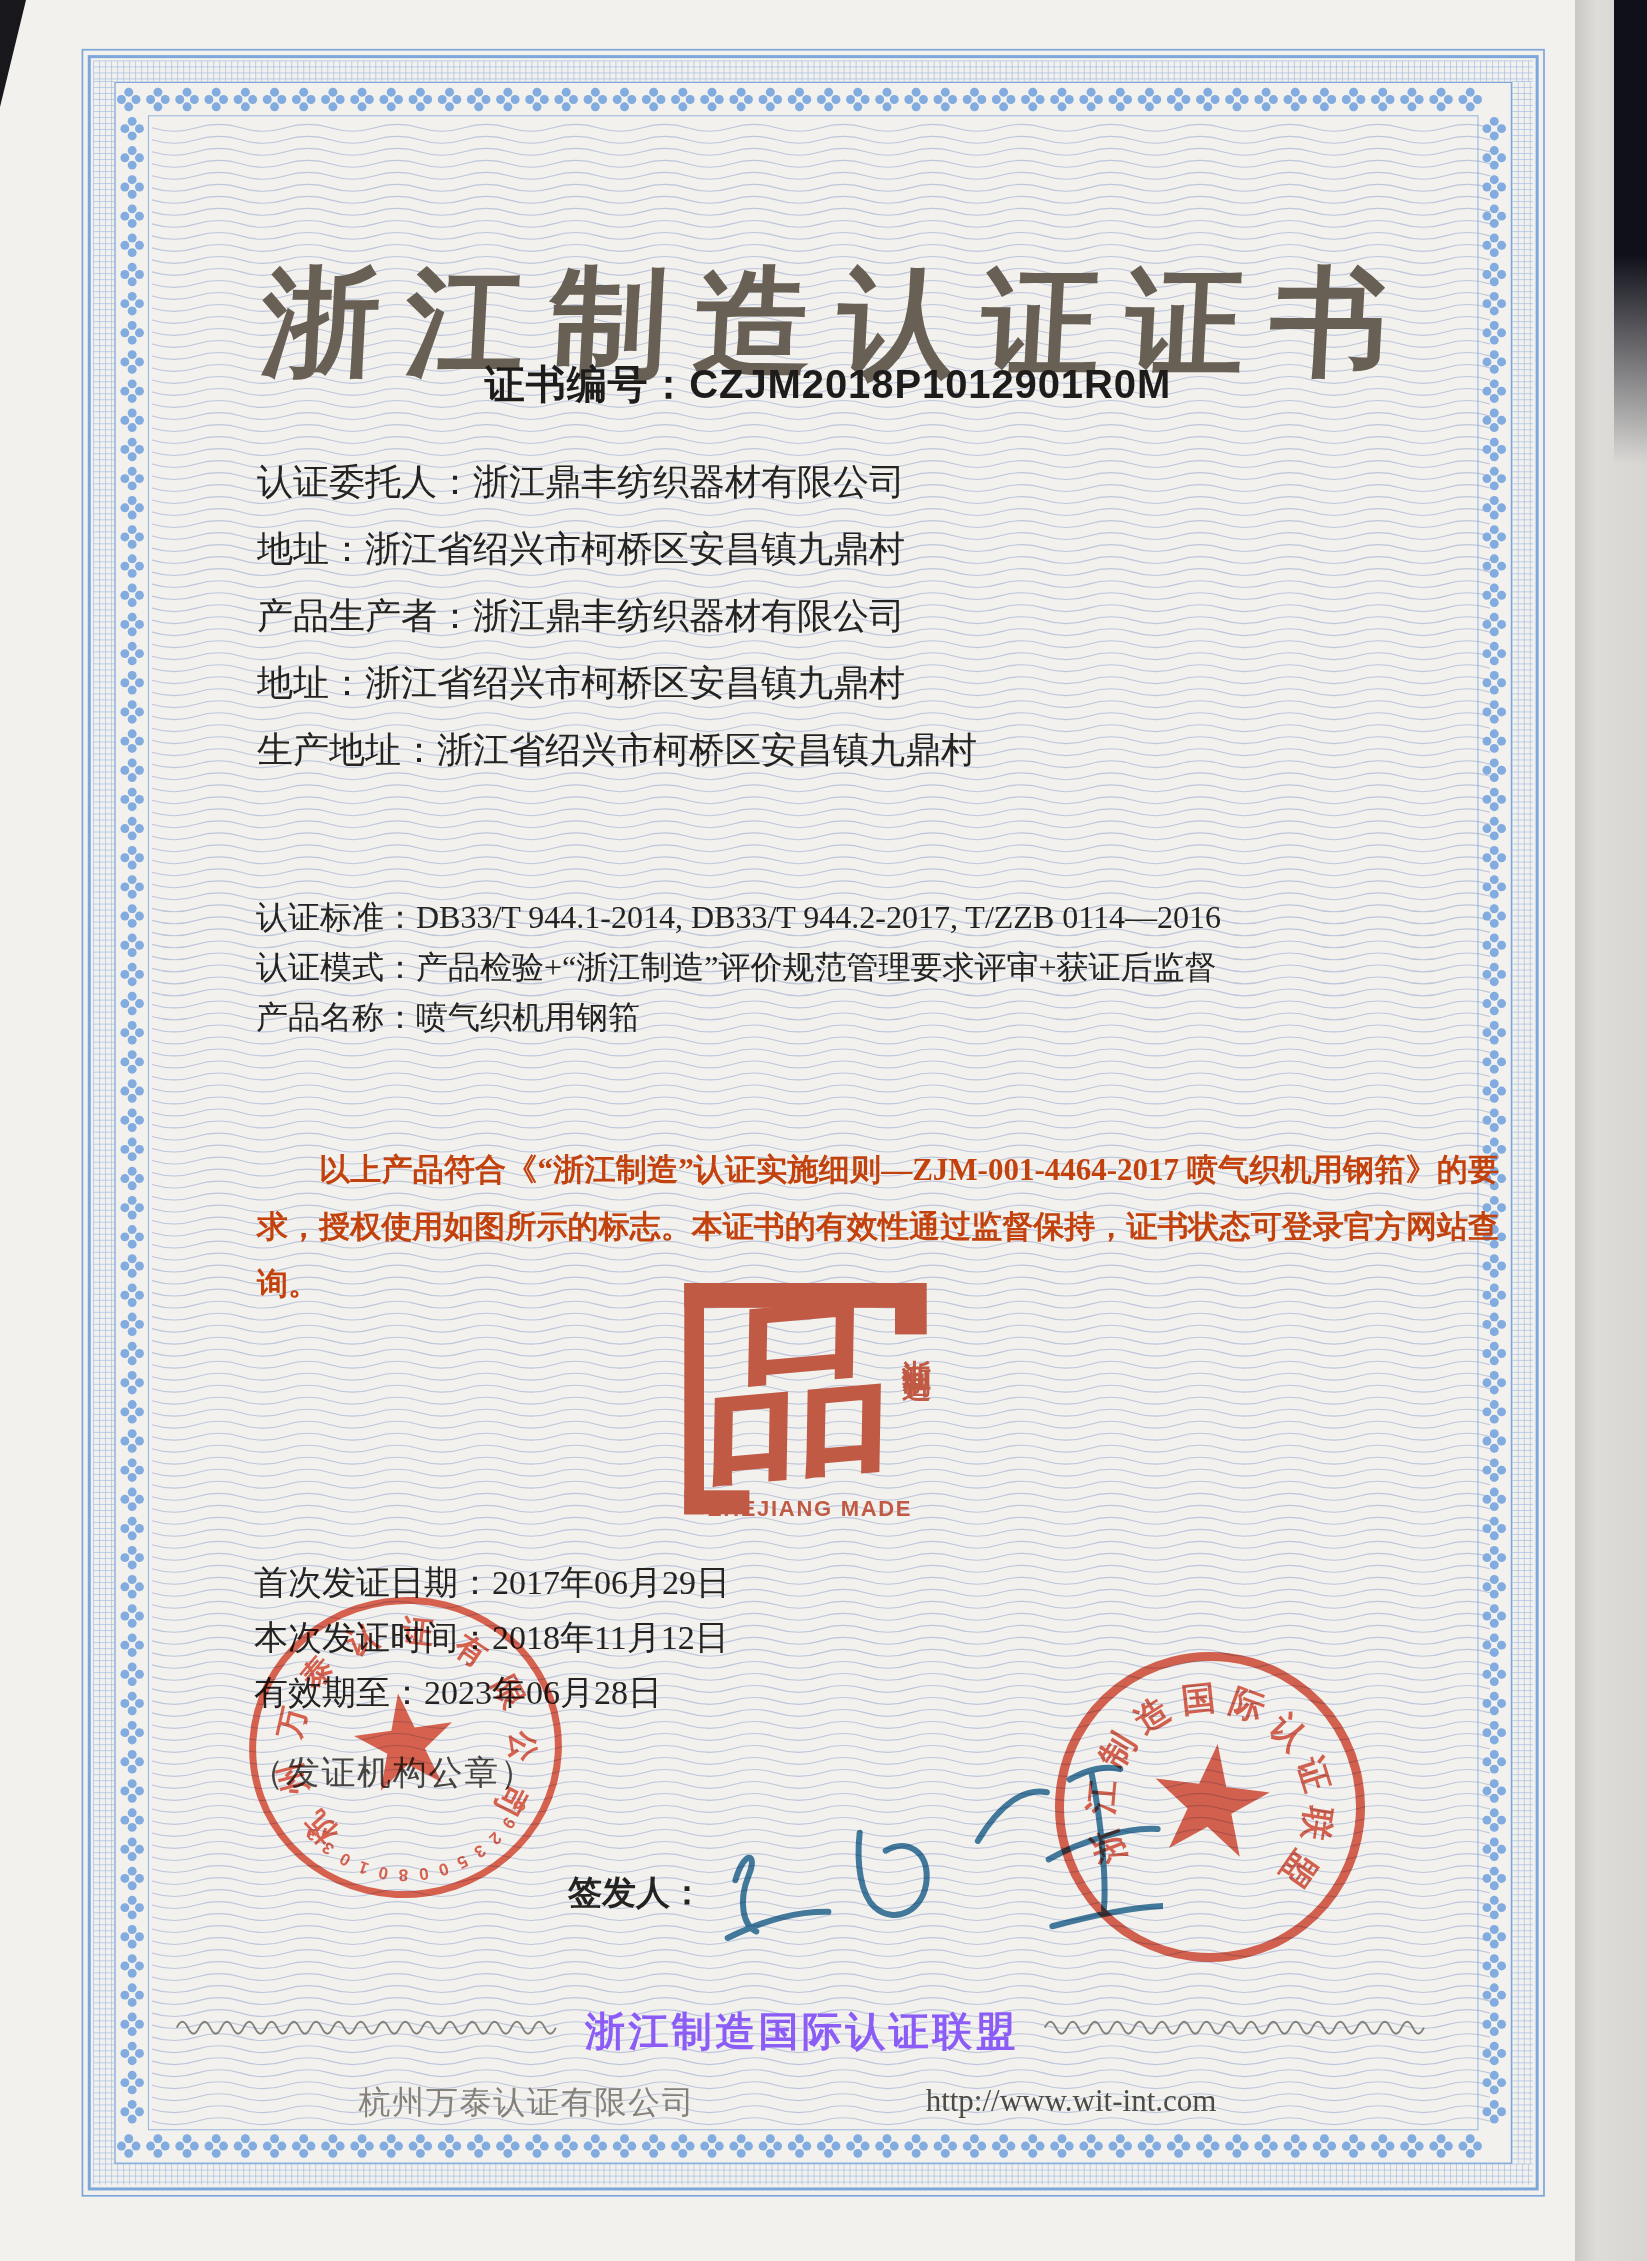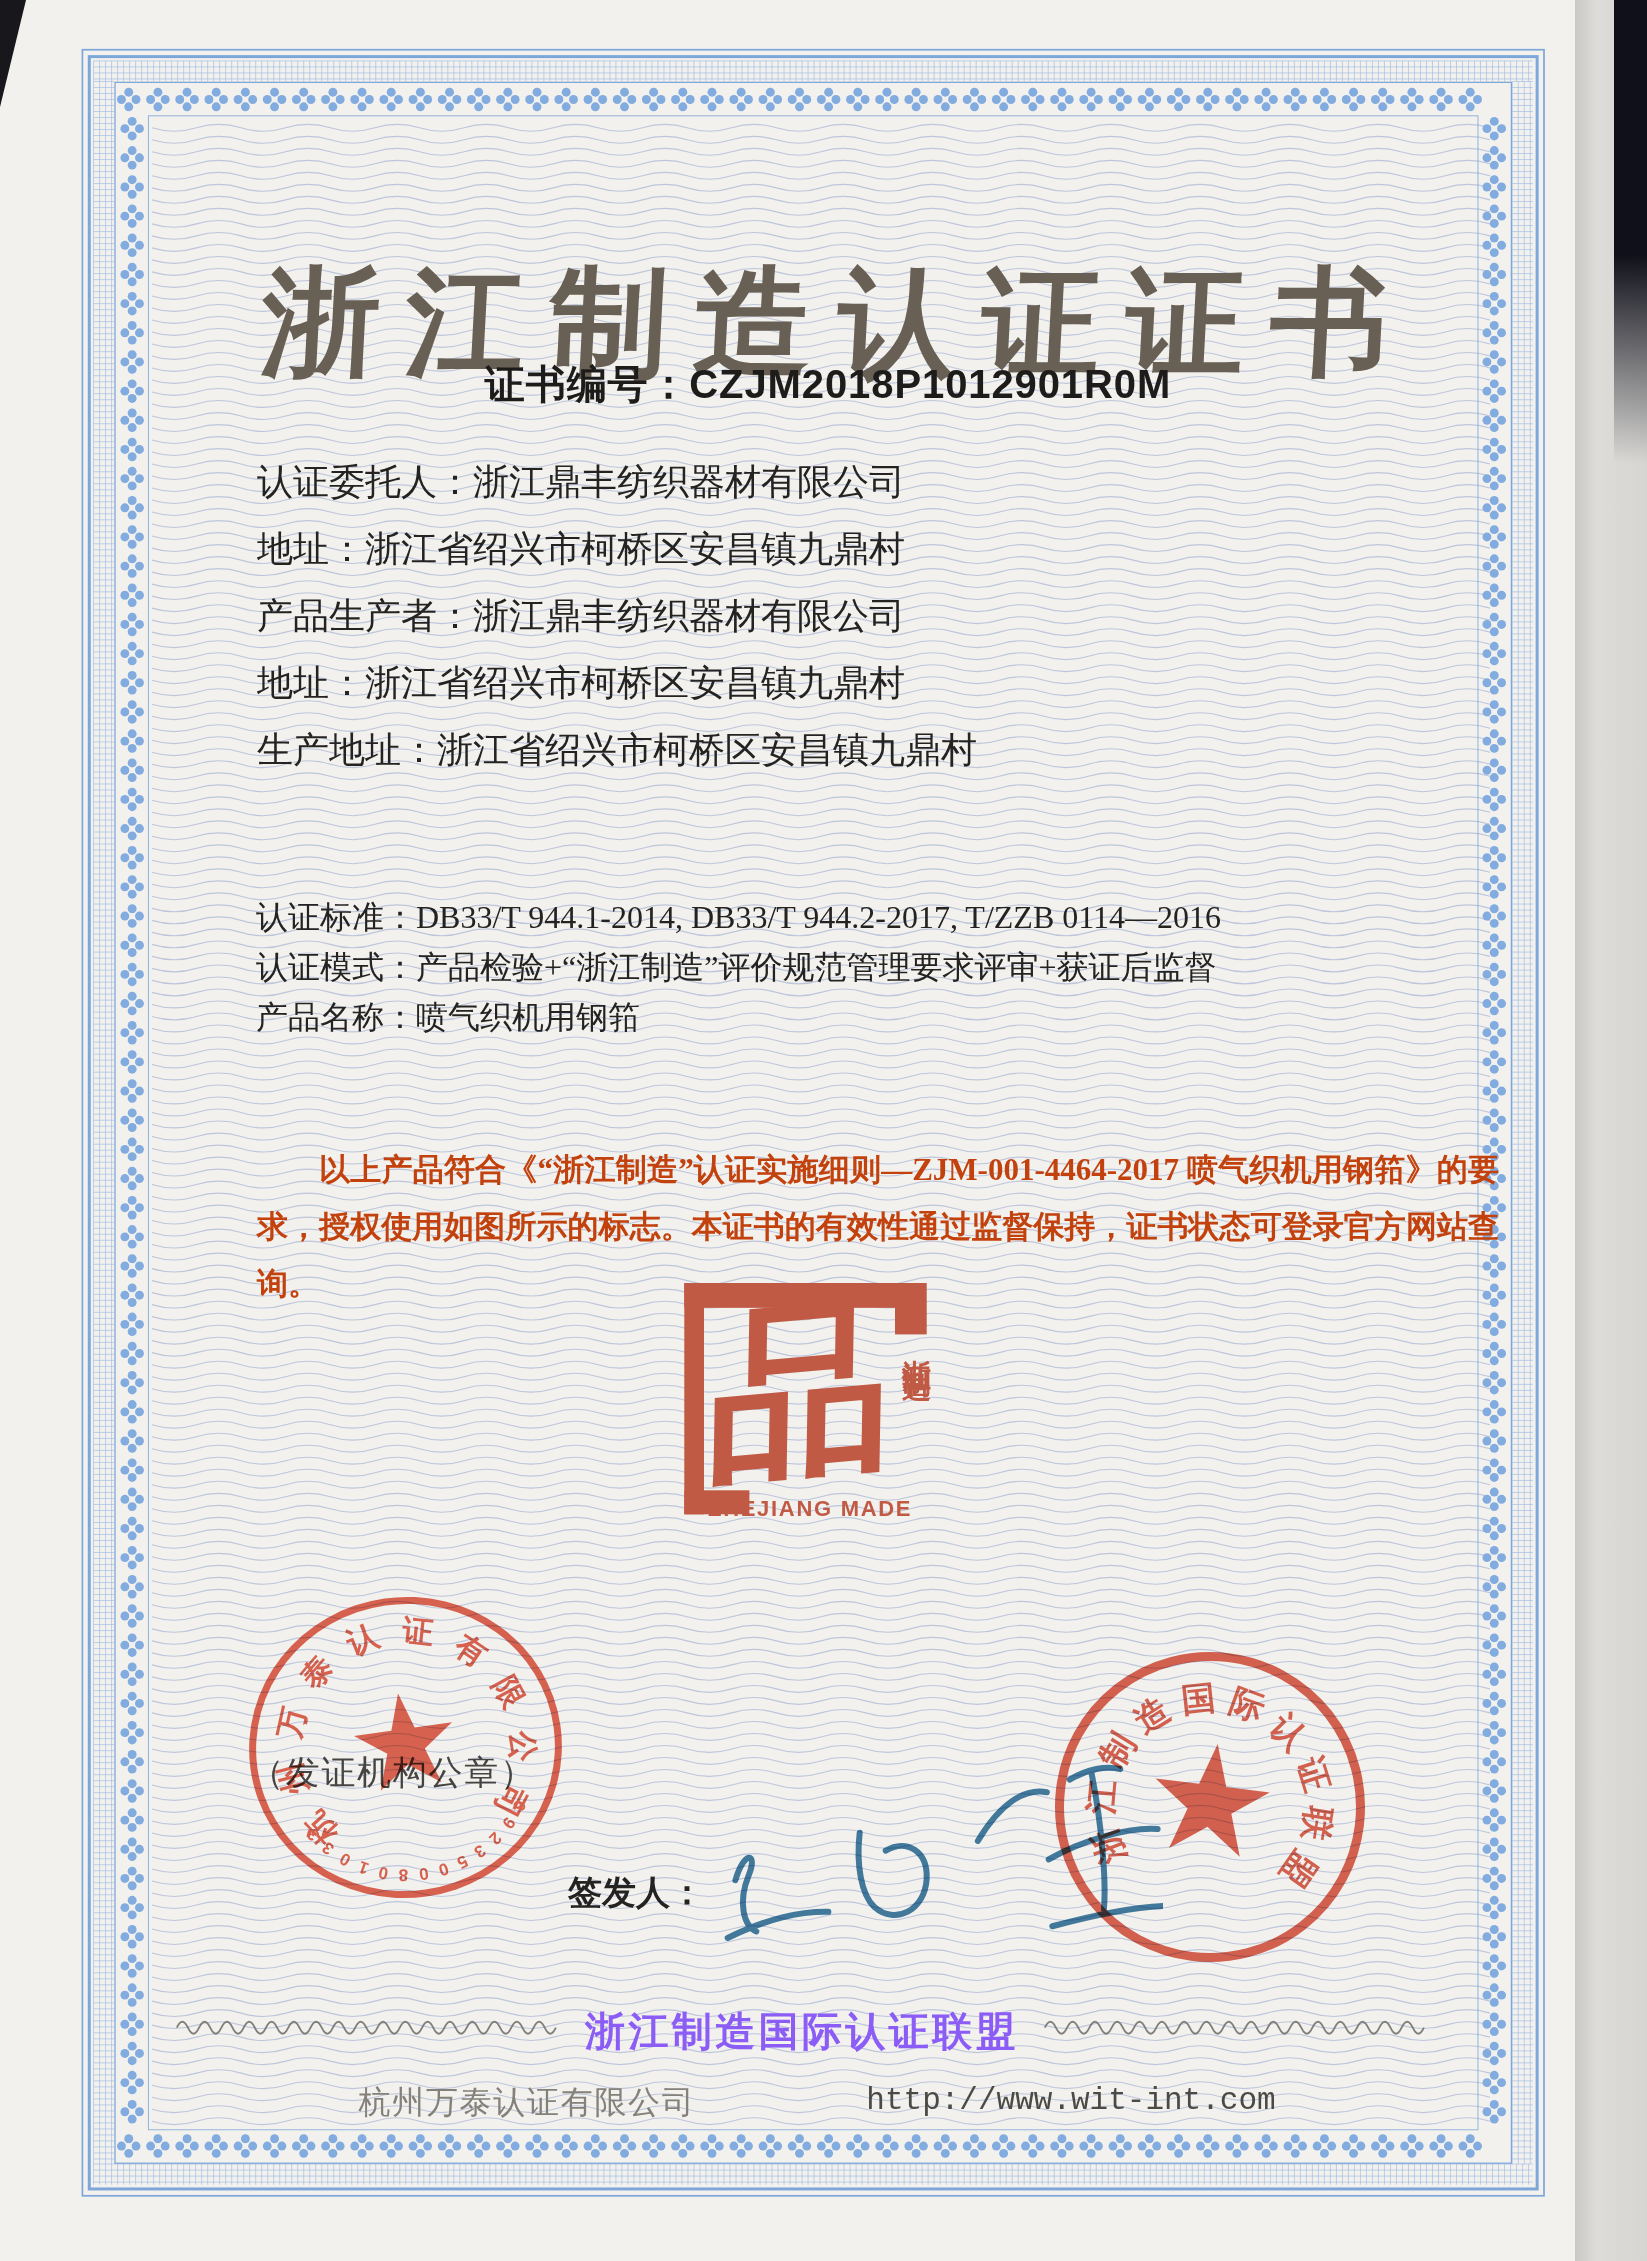--- a/index.html
+++ b/index.html
@@ -29,21 +29,21 @@
                 font-family:"Liberation Sans",sans-serif;white-space:nowrap;}
   .dates{left:254px;top:1560px;}
   .dates .cert-line{font-size:34px;height:55px;line-height:45px;}
   .sealnote{left:250px;top:1750px;font-size:34px;color:#454442;letter-spacing:1.7px;z-index:2;}
   .issuer-line{left:568px;top:1870px;font-size:34px;font-weight:700;z-index:2;}
   .alliance{left:802px;top:2004px;transform:translateX(-50%);font-size:40px;font-weight:700;
             letter-spacing:3.4px;white-space:nowrap;color:#8b5cf6;z-index:2;}
   .footer-issuer{left:527px;top:2081px;transform:translateX(-50%);font-size:32px;color:#84807a;
                  letter-spacing:1.7px;white-space:nowrap;z-index:2;}
   .footer-url{left:1071px;top:2083px;transform:translateX(-50%);font-size:31px;color:#4c4a45;
-              white-space:nowrap;z-index:2;font-family:Liberation Mono, monospace;}
+              white-space:nowrap;z-index:2;}
   .stamp{position:absolute;border-radius:50%;border-style:solid;border-color:currentColor;
          mix-blend-mode:multiply;opacity:.88;z-index:3;}
   #stamp-left{left:249px;top:1597px;width:299px;height:287px;border-width:7.7px;transform:rotate(-8deg);}
   #stamp-right{left:1055px;top:1652px;width:292px;height:292px;border-width:9.4px;transform:rotate(7deg);}
   .star{position:absolute;left:50%;top:50%;transform:translate(-50%,-54%);line-height:1;}
   .arc-ch{position:absolute;left:50%;top:50%;font-weight:700;line-height:1;
           font-family:"Liberation Serif",serif;}
   .arc-ch.num{font-family:"Liberation Sans",sans-serif;font-weight:700;}
   .signature{left:700px;top:1760px;width:463px;height:232px;z-index:3;mix-blend-mode:multiply;opacity:.9;}
   .artifact{position:absolute;z-index:4;}
@@ -1722,20 +1722,25 @@
       <rect x="0" y="0" width="253" height="29" fill="currentColor"></rect>
       <rect x="246" y="0" width="37" height="60" fill="currentColor"></rect>
       <rect x="0" y="0" width="23" height="270" fill="currentColor"></rect>
       <rect x="0" y="242" width="76" height="28" fill="currentColor"></rect>
     </svg>
     <div class="logo-mark">品</div>
     <div class="logo-side">浙江制造</div>
     <div class="logo-caption">ZHEJIANG MADE</div>
   </div>
 
+  <div id="date-lines" class="abs lines dates">
+      <div class="cert-line"><span class="lbl">首次发证日期：</span><span class="val">2017年06月29日</span></div>
+      <div class="cert-line"><span class="lbl">本次发证时间：</span><span class="val">2018年11月12日</span></div>
+      <div class="cert-line"><span class="lbl">有效期至：</span><span class="val">2023年06月28日</span></div>
+    </div>
 
   <div class="abs sealnote">（发证机构公章）</div>
 
   <div class="abs issuer-line">
     <span>签发人：</span>
   </div>
 
   <svg class="abs signature" viewBox="0 0 540 270">
     <g fill="none" stroke="#30719b" stroke-width="7" stroke-linecap="round" transform="rotate(-6 270 135)">
       <path d="M42,116 c14,-34 30,-30 16,-4 c-16,30 -12,58 2,66"></path>

